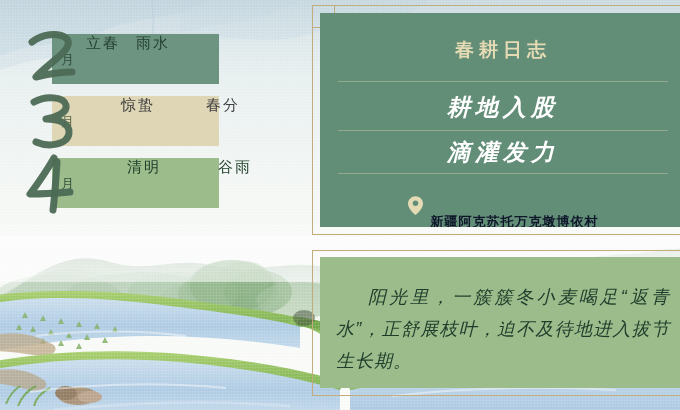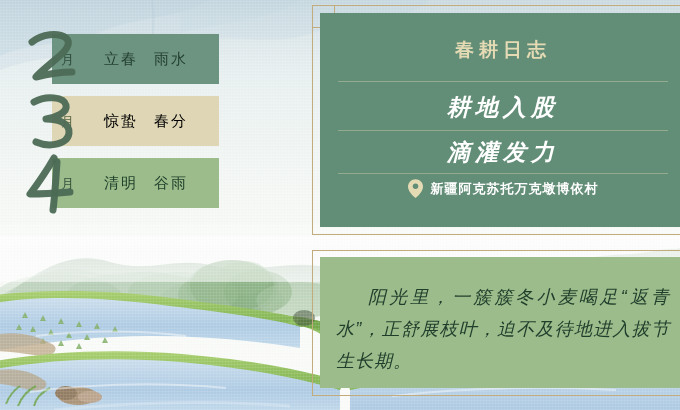--- a/index.html
+++ b/index.html
@@ -74,36 +74,35 @@
     font-family: "DejaVu Serif", "Liberation Serif", serif;
     letter-spacing: 0;
   }
   .cal-row.r0 .month-char { color: #2f4b3b; }
   .cal-row.r1 .month-char { color: #5c6a47; }
   .cal-row.r2 .month-char { color: #33523c; }
   .month-char { left: 9px; top: 17px; }
 
   .terms {
     position: absolute;
-    left: 52px;
+    left: 34px;
     top: 0;
     height: 50px;
     display: flex;
-    align-items: center;
     gap: 16px;
   }
   .term {
     font-size: 15px;
     font-family: "DejaVu Serif", "Liberation Serif", serif;
     letter-spacing: 2px;
     white-space: nowrap;
   }
   .cal-row.r0 .term { color: #23402f; }
-  .cal-row.r1 .term { color: #000000; }
-  .cal-row.r2 .term { color: #20412c; }
+  .cal-row.r1 .term { color: #404040; margin-left: 35px; }
+  .cal-row.r2 .term { color: #20412c; margin-left: 41px; }
 
   
   .frame {
     position: absolute;
     box-sizing: border-box;
     border: 1.5px solid #c2ab7d;
   }
 
   
   .card-top-frame {
@@ -170,25 +169,26 @@
     left: 0; right: 0;
     top: 166px;
     display: flex;
     align-items: center;
     justify-content: center;
     gap: 8px;
   }
   .pin-icon { width: 15px; height: 19px; display: block; }
   .loc-text {
     font-size: 13px;
-    color: #ffffff;
+    color: #0f172a;
     letter-spacing: 1px;
     font-family: "DejaVu Sans", "Liberation Sans", sans-serif;
     font-weight: bold;
     white-space: nowrap;
+    margin-top: 34px;
   }
 
   
   .card-bot-frame {
     left: 312px; top: 250px;
     width: 374px; height: 146px;
     border-right: none;
   }
   .card-bot {
     position: absolute;

